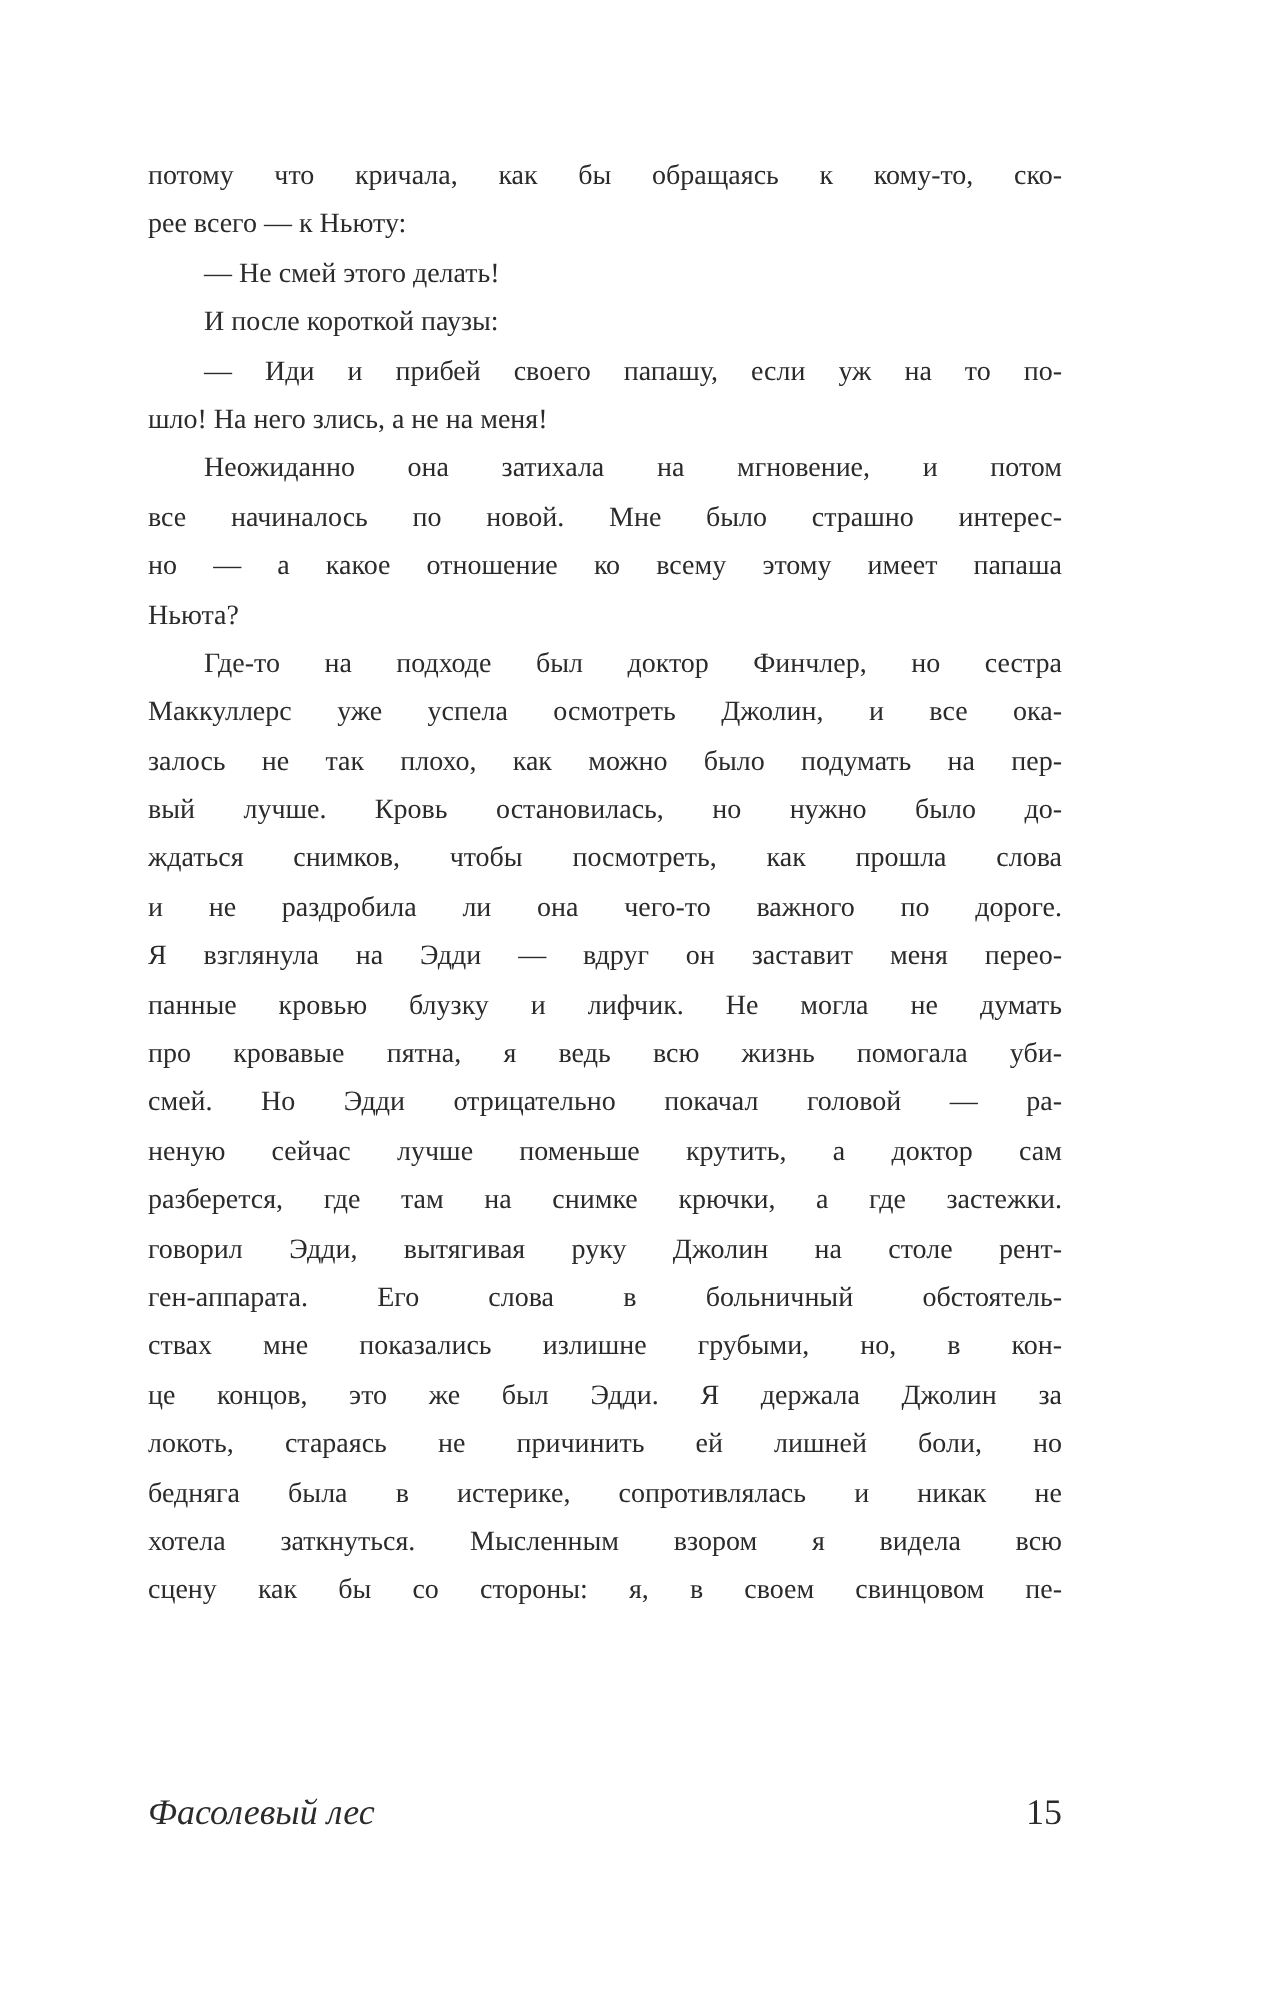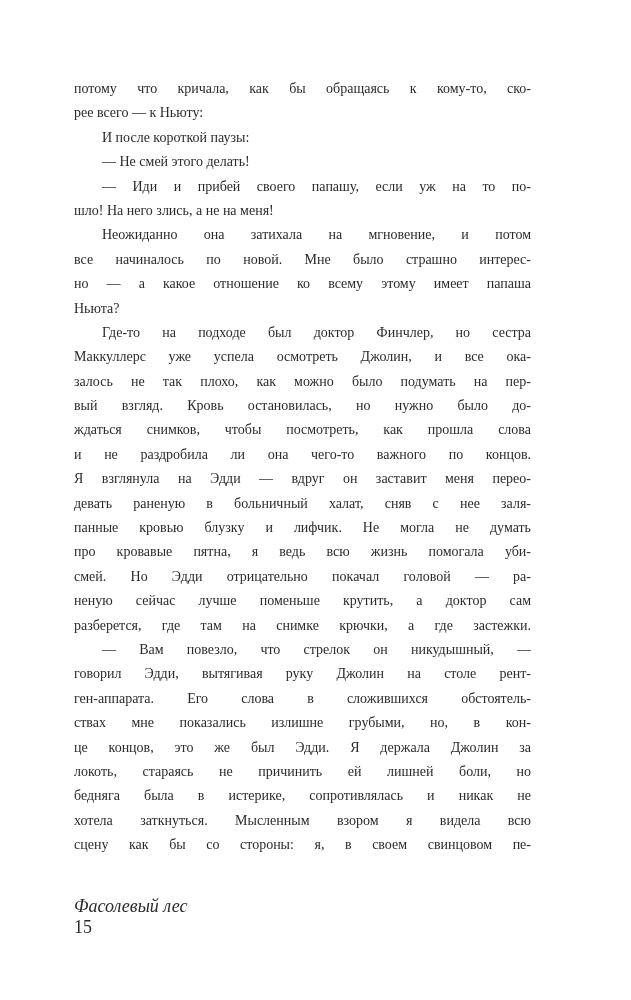--- a/index.html
+++ b/index.html
@@ -12,54 +12,52 @@
   .line {
     display: block; height: 24.4px; white-space: nowrap;
     text-align: justify; text-align-last: justify;
   }
   .line.last { text-align-last: left; }
   .line.indent { padding-left: 28px; }
   .footer {
     position: absolute; left: 74px; top: 896px; width: 457px;
     font-family: "Liberation Serif", "DejaVu Serif", serif;
     font-size: 18px; color: #2b2b2b;
-    display: flex; justify-content: space-between; flex-direction: column;
+    display: flex; justify-content: space-between;
   }
   .footer .title { font-style: italic; }
 </style>
 </head>
 <body>
 
 <div class="page" id="page-body">
     <span class="line">потому что кричала, как бы обращаясь к кому-то, ско-</span>
     <span class="line last">рее всего — к Ньюту:</span>
+    <span class="line indent last">— Не смей этого делать!</span>
     <span class="line indent last">И после короткой паузы:</span>
-    <span class="line indent last">— Не смей этого делать!</span>
     <span class="line indent">— Иди и прибей своего папашу, если уж на то по-</span>
     <span class="line last">шло! На него злись, а не на меня!</span>
     <span class="line indent">Неожиданно она затихала на мгновение, и потом</span>
     <span class="line">все начиналось по новой. Мне было страшно интерес-</span>
     <span class="line">но — а какое отношение ко всему этому имеет папаша</span>
     <span class="line last">Ньюта?</span>
     <span class="line indent">Где-то на подходе был доктор Финчлер, но сестра</span>
     <span class="line">Маккуллерс уже успела осмотреть Джолин, и все ока-</span>
     <span class="line">залось не так плохо, как можно было подумать на пер-</span>
-    <span class="line">вый взгляд. Кровь остановилась, но нужно было до-</span>
+    <span class="line">вый лучше. Кровь остановилась, но нужно было до-</span>
     <span class="line">ждаться снимков, чтобы посмотреть, как прошла слова</span>
-    <span class="line">и не раздробила ли она чего-то важного по концов.</span>
+    <span class="line">и не раздробила ли она чего-то важного по дороге.</span>
     <span class="line">Я взглянула на Эдди — вдруг он заставит меня переo-</span>
-    <span class="line">девать раненую в больничный халат, сняв с нее заля-</span>
     <span class="line">панные кровью блузку и лифчик. Не могла не думать</span>
     <span class="line">про кровавые пятна, я ведь всю жизнь помогала уби-</span>
     <span class="line">смей. Но Эдди отрицательно покачал головой — ра-</span>
     <span class="line">неную сейчас лучше поменьше крутить, а доктор сам</span>
     <span class="line">разберется, где там на снимке крючки, а где застежки.</span>
-    <span class="line indent">— Вам повезло, что стрелок он никудышный, —</span>
     <span class="line">говорил Эдди, вытягивая руку Джолин на столе рент-</span>
-    <span class="line">ген-аппарата. Его слова в сложившихся обстоятель-</span>
+    <span class="line">ген-аппарата. Его слова в больничный обстоятель-</span>
     <span class="line">ствах мне показались излишне грубыми, но, в кон-</span>
     <span class="line">це концов, это же был Эдди. Я держала Джолин за</span>
     <span class="line">локоть, стараясь не причинить ей лишней боли, но</span>
     <span class="line">бедняга была в истерике, сопротивлялась и никак не</span>
     <span class="line">хотела заткнуться. Мысленным взором я видела всю</span>
     <span class="line">сцену как бы со стороны: я, в своем свинцовом пе-</span>
   </div>
 
 <div class="footer">
   <span class="title">Фасолевый лес</span>

